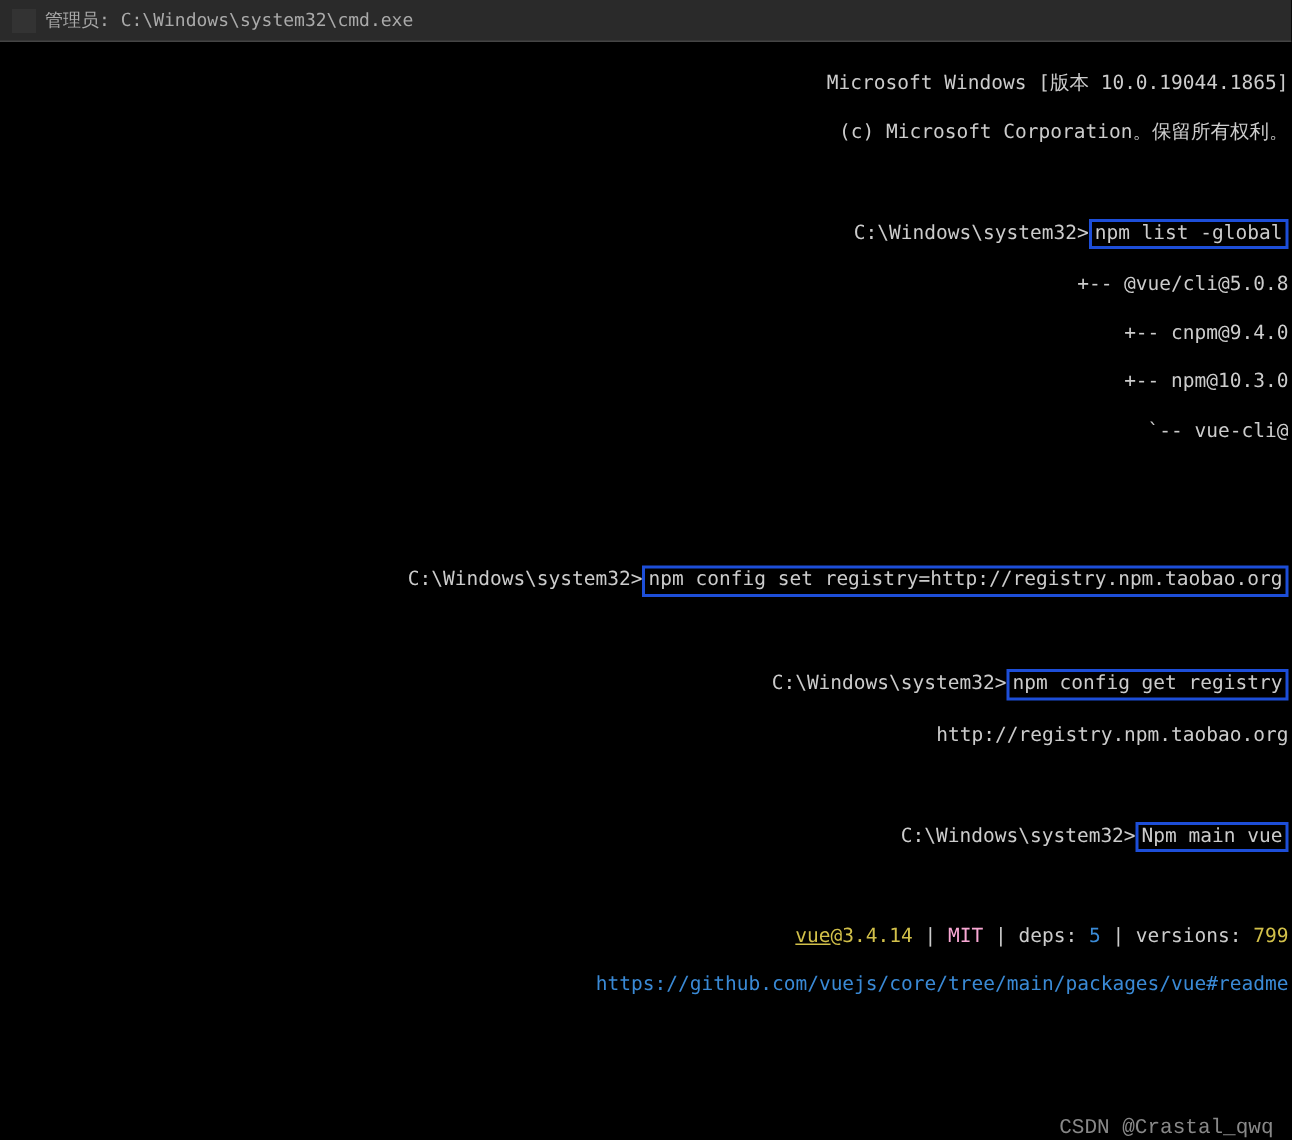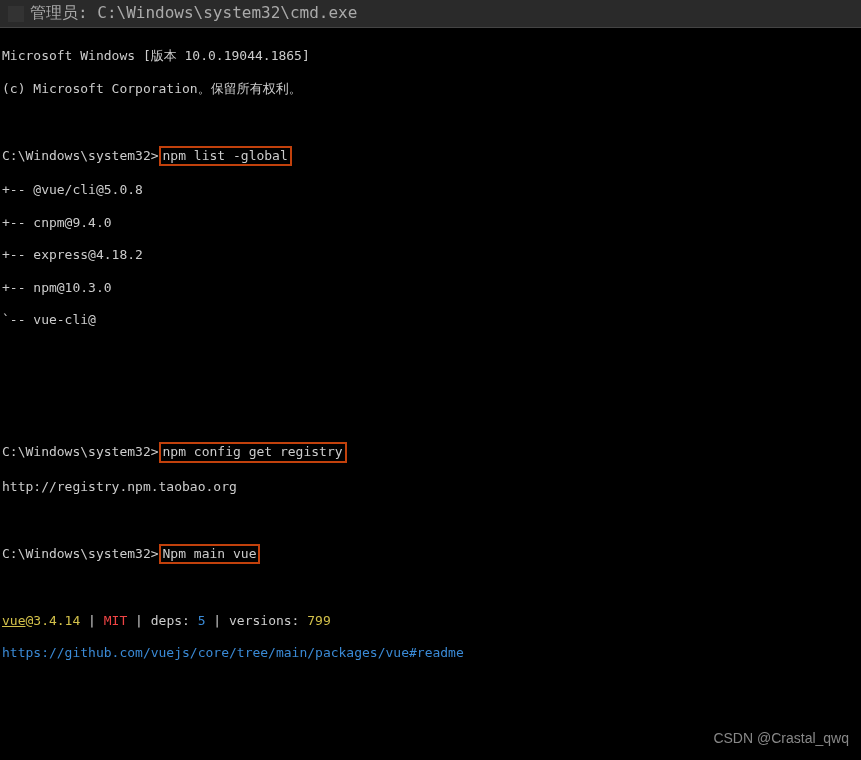--- a/index.html
+++ b/index.html
@@ -22,68 +22,68 @@
 }
 .titlebar-icon {
   width: 16px;
   height: 16px;
   margin-right: 6px;
   background: #333;
   display: inline-block;
 }
 .titlebar-text {
   color: #aaa;
-  font-size: 16px;
+  font-size: 12px;
 }
 .terminal {
   padding: 4px 2px;
   line-height: 1.25;
   white-space: pre;
   font-family: 'SimSun', 'Consolas', monospace;
 }
-.line { white-space: pre; }
+.line { white-space: pre; text-align: right; }
 .yellow { color: #d2c04a; }
 .blue { color: #3a8ad6; }
-.green { color: #ef4444; }
+.green { color: #f9a8d4; }
 .white { color: #ccc; }
 .underline { text-decoration: underline; margin-top: 36px; }
 .redbox {
-  border: 2px solid #c2410c;
+  border: 2px solid #1d4ed8;
   padding: 0 2px;
   display: inline-block;
 }
 .watermark {
   position: absolute;
   right: 12px;
-  bottom: 14px;
+  bottom: 0;
   color: #888;
   font-size: 14px;
-  font-family: Liberation Sans, sans-serif;
+  font-family: Liberation Mono, monospace;
 }
 </style>
 </head>
 <body>
 
 <div class="titlebar">
   <span class="titlebar-icon"></span>
   <span class="titlebar-text">管理员:  C:\Windows\system32\cmd.exe</span>
 </div>
 
 <div class="terminal">
 <div class="line">Microsoft Windows [版本 10.0.19044.1865]</div>
 <div class="line">(c) Microsoft Corporation。保留所有权利。</div>
 <div class="line">&nbsp;</div>
 <div class="line"><span>C:\Windows\system32&gt;</span><span class="redbox">npm list -global</span></div>
 <div class="line">+-- @vue/cli@5.0.8</div>
 <div class="line">+-- cnpm@9.4.0</div>
-<div class="line">+-- express@4.18.2</div>
 <div class="line">+-- npm@10.3.0</div>
 <div class="line">`-- vue-cli@</div>
 <div class="line">&nbsp;</div>
 <div class="line">&nbsp;</div>
+<div class="line"><span>C:\Windows\system32&gt;</span><span class="redbox">npm config set registry=http://registry.npm.taobao.org</span></div>
 <div class="line">&nbsp;</div>
 <div class="line"><span>C:\Windows\system32&gt;</span><span class="redbox">npm config get registry</span></div>
 <div class="line">http://registry.npm.taobao.org</div>
 <div class="line">&nbsp;</div>
 <div class="line"><span>C:\Windows\system32&gt;</span><span class="redbox">Npm main vue</span></div>
 <div class="line">&nbsp;</div>
 <div class="line"><span class="yellow underline">vue</span><span class="yellow">@</span><span class="yellow">3.4.14</span><span class="white"> | </span><span class="green">MIT</span><span class="white"> | deps: </span><span class="blue">5</span><span class="white"> | versions: </span><span class="yellow">799</span></div>
 <div class="line"><span class="blue">https://github.com/vuejs/core/tree/main/packages/vue#readme</span></div>
 
 

